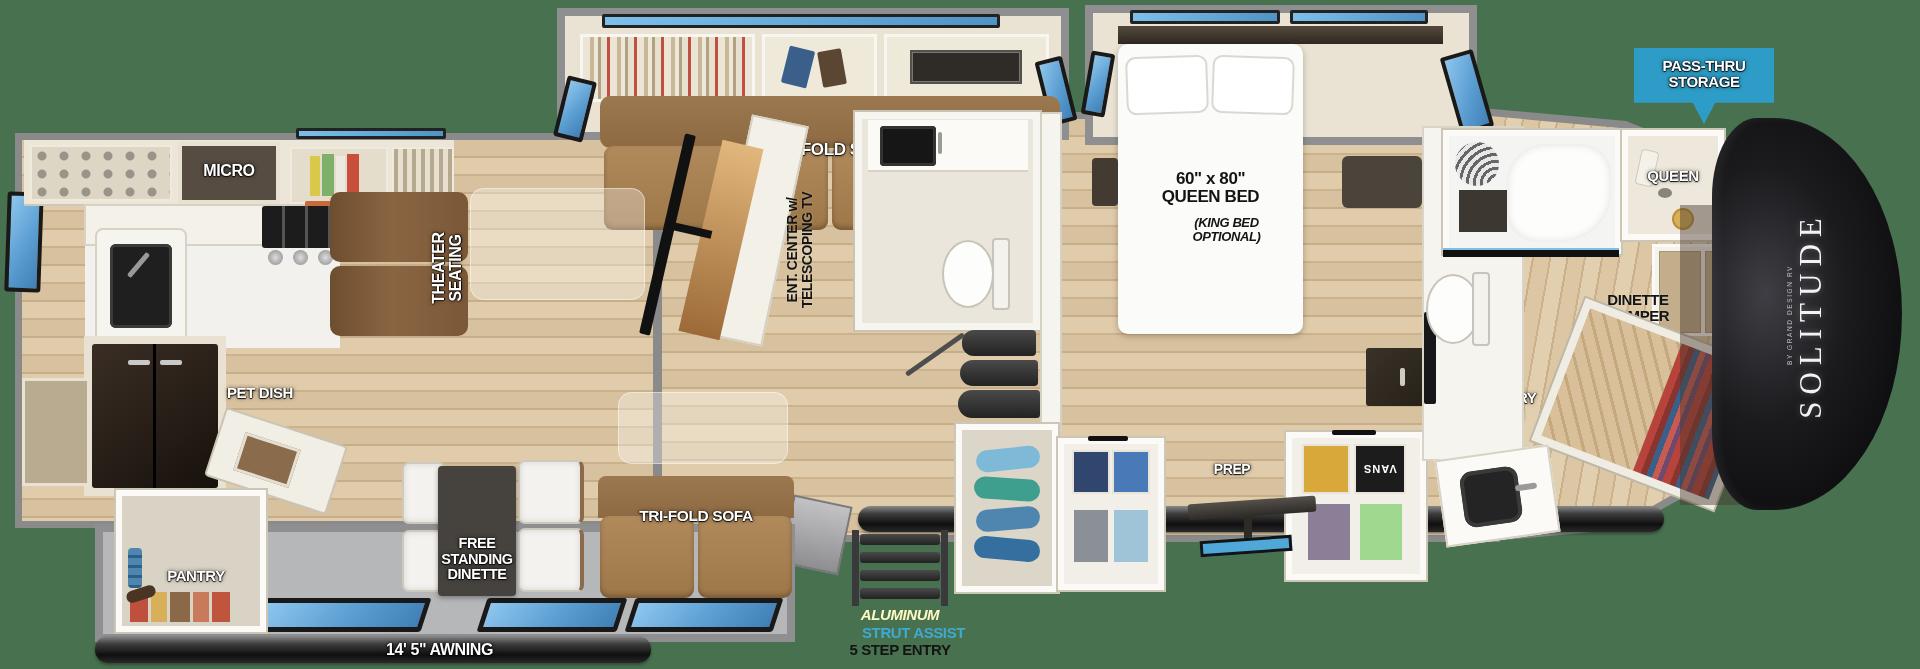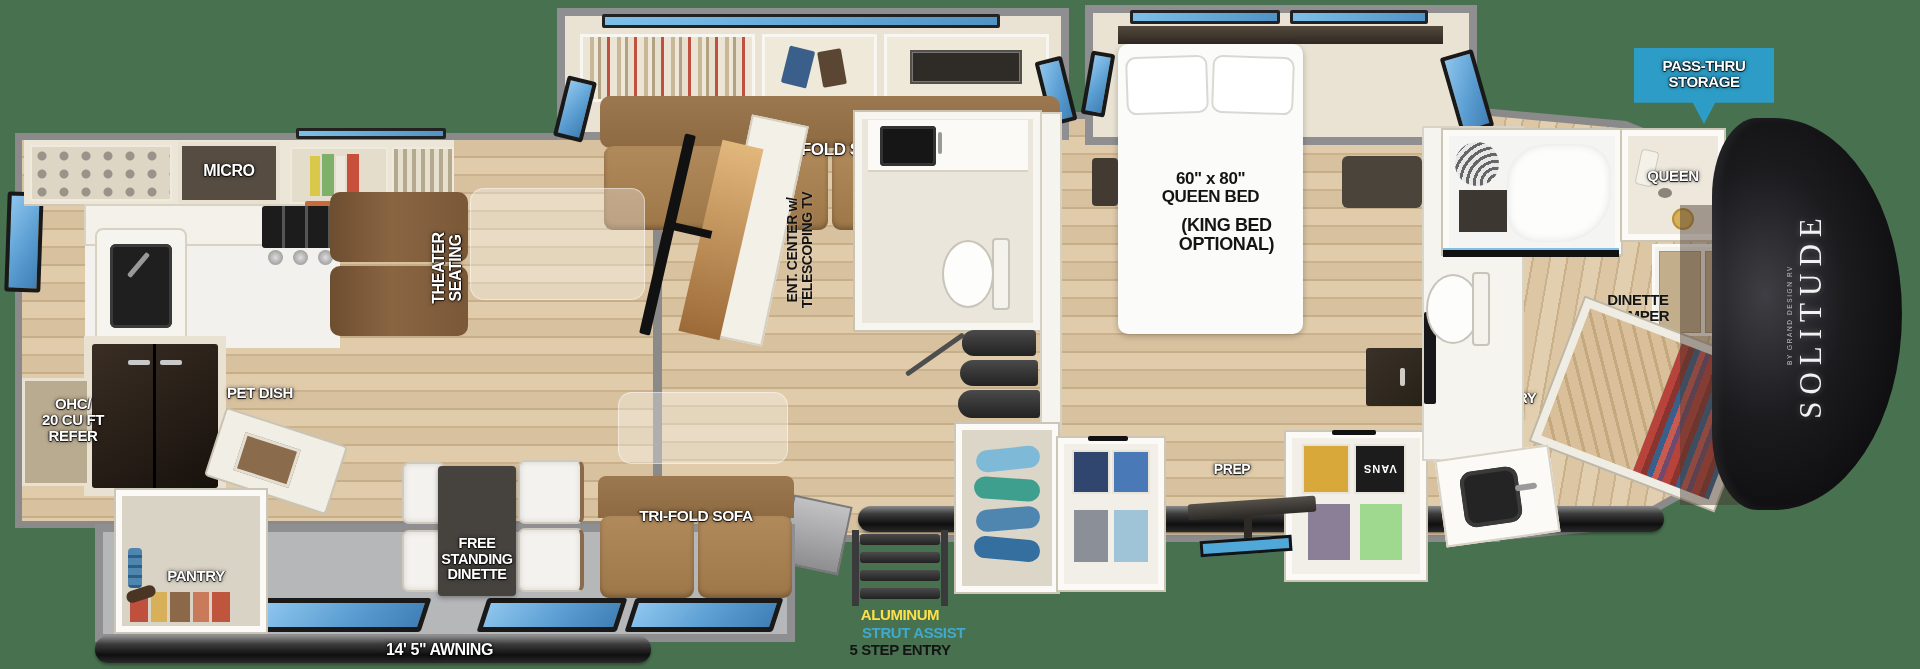--- a/index.html
+++ b/index.html
@@ -71,21 +71,21 @@
   <div class="abs winstrip" style="left:1290px;top:10px;width:138px;height:14px;"></div>
   <div class="abs" style="left:1118px;top:26px;width:325px;height:18px;background:linear-gradient(#54493C,#2F2822);"></div>
   <div class="abs win" style="left:1086px;top:52px;width:24px;height:64px;transform:rotate(10deg);"></div>
   <div class="abs win" style="left:1450px;top:52px;width:34px;height:80px;transform:rotate(-16deg);"></div>
 
   <div class="abs" style="left:1118px;top:44px;width:185px;height:290px;background:#FBFBF9;border-radius:10px;box-shadow:0 2px 6px rgba(0,0,0,.25);"></div>
   <div class="abs" style="left:1126px;top:56px;width:82px;height:58px;background:#FFFFFF;border:2px solid #D9D9D4;border-radius:10px;transform:rotate(-2deg);"></div>
   <div class="abs" style="left:1212px;top:56px;width:82px;height:58px;background:#FFFFFF;border:2px solid #D9D9D4;border-radius:10px;transform:rotate(2deg);"></div>
   <div class="lbl dark" style="left:1118px;top:170px;width:185px;font-size:17px;">60" x 80"
 QUEEN BED</div>
-  <div class="lbl dark" style="left:1118px;top:216px;width:217px;font-size:18px;">(KING BED
+  <div class="lbl dark" style="left:1118px;top:216px;width:217px;font-size:13px;font-style:italic;">(KING BED
 OPTIONAL)</div>
   <div class="abs" style="left:1092px;top:158px;width:26px;height:48px;background:#433B31;border-radius:4px;"></div>
   <div class="abs" style="left:1342px;top:156px;width:80px;height:52px;background:#4A443A;border-radius:6px;"></div>
 
   <div class="abs banner" style="left:1634px;top:48px;width:140px;height:76px;"></div>
   <div class="lbl" style="left:1634px;top:58px;width:140px;font-size:15px;">PASS-THRU
 STORAGE</div>
 
   <div class="abs win" style="left:6px;top:192px;width:36px;height:100px;transform:rotate(2deg);"></div>
   <div class="abs" style="left:24px;top:140px;width:430px;height:66px;background:#ECE6D8;border-bottom:2px solid #CFC8B8;"></div>
@@ -112,23 +112,20 @@
   <div class="abs" style="left:95px;top:228px;width:92px;height:118px;background:#F6F4EE;border:2px solid #D8D2C2;border-radius:8px;"></div>
   <div class="abs" style="left:110px;top:244px;width:62px;height:84px;background:#1F1F1F;border-radius:6px;box-shadow:inset 0 0 0 3px #3A3A3A;"></div>
   <div class="abs" style="left:136px;top:250px;width:5px;height:30px;background:#999;transform:rotate(40deg);border-radius:2px;"></div>
 
   <div class="abs" style="left:84px;top:336px;width:142px;height:160px;background:#E9E2D2;"></div>
   <div class="abs" style="left:92px;top:344px;width:126px;height:144px;background:linear-gradient(145deg,#3A2E24,#17110C);border-radius:3px;"></div>
   <div class="abs" style="left:153px;top:344px;width:3px;height:144px;background:#000;"></div>
   <div class="abs" style="left:128px;top:360px;width:22px;height:5px;background:#C9C9C9;border-radius:2px;"></div>
   <div class="abs" style="left:160px;top:360px;width:22px;height:5px;background:#C9C9C9;border-radius:2px;"></div>
   <div class="abs" style="left:22px;top:378px;width:68px;height:108px;background:#B9AB90;border:3px solid #E9E2D2;"></div>
-  <div class="lbl" style="left:18px;top:396px;width:110px;font-size:15px;">OHC/
-20 CU FT
-REFER</div>
 
   <div class="abs" style="left:212px;top:425px;width:128px;height:72px;background:#F1EEE6;border:2px solid #CAC4B4;border-radius:4px;transform:rotate(18deg);"></div>
   <div class="abs" style="left:238px;top:440px;width:58px;height:40px;background:#8A6C4C;border:3px solid #E4DFD2;transform:rotate(18deg);"></div>
   <div class="lbl" style="left:215px;top:385px;width:90px;font-size:15px;">PET DISH</div>
 
   <div class="abs" style="left:330px;top:192px;width:138px;height:146px;">
     <div style="position:absolute;left:0;top:0;width:138px;height:70px;background:linear-gradient(90deg,#6D4E30,#8A6542 45%,#7A5838);border-radius:10px;"></div>
     <div style="position:absolute;left:0;top:74px;width:138px;height:70px;background:linear-gradient(90deg,#6D4E30,#8A6542 45%,#7A5838);border-radius:10px;"></div>
   </div>
   <div class="lbl rot" style="left:377px;top:248px;width:140px;height:40px;font-size:16px;">THEATER
@@ -162,21 +159,21 @@
   <div class="lbl" style="left:908px;top:510px;width:190px;font-size:16px;">20' AWNING</div>
   <div class="abs" style="left:852px;top:530px;width:96px;height:76px;">
     <div style="position:absolute;left:0;top:0;width:7px;height:76px;background:#3A3A3C;"></div>
     <div style="position:absolute;right:0;top:0;width:7px;height:76px;background:#3A3A3C;"></div>
     <div class="step" style="position:absolute;left:8px;top:4px;width:80px;height:11px;"></div>
     <div class="step" style="position:absolute;left:8px;top:22px;width:80px;height:11px;"></div>
     <div class="step" style="position:absolute;left:8px;top:40px;width:80px;height:11px;"></div>
     <div class="step" style="position:absolute;left:8px;top:58px;width:80px;height:11px;"></div>
   </div>
   <div class="abs" style="left:835px;top:606px;width:130px;text-align:center;font-weight:bold;font-size:15px;line-height:1.18;letter-spacing:-0.4px;">
-    <div style="color:#fde047;">ALUMINUM</div>
+    <div style="color:#fef9c3;font-style:italic;">ALUMINUM</div>
     <div style="color:#3FA9D0;text-align:right;">STRUT ASSIST</div>
     <div style="color:#141414;">5 STEP ENTRY</div>
   </div>
 
   <div class="abs slidebox" style="left:95px;top:524px;width:700px;height:118px;background:#B6B7B9;"></div>
   <div class="abs win" style="left:258px;top:598px;width:168px;height:34px;border-width:5px;transform:skewX(-18deg);"></div>
   <div class="abs win" style="left:482px;top:598px;width:140px;height:34px;border-width:5px;transform:skewX(-18deg);"></div>
   <div class="abs win" style="left:630px;top:598px;width:148px;height:34px;border-width:5px;transform:skewX(-18deg);"></div>
 
   <div class="abs whitebox" style="left:116px;top:490px;width:150px;height:142px;background:#D9D3C6;"></div>

